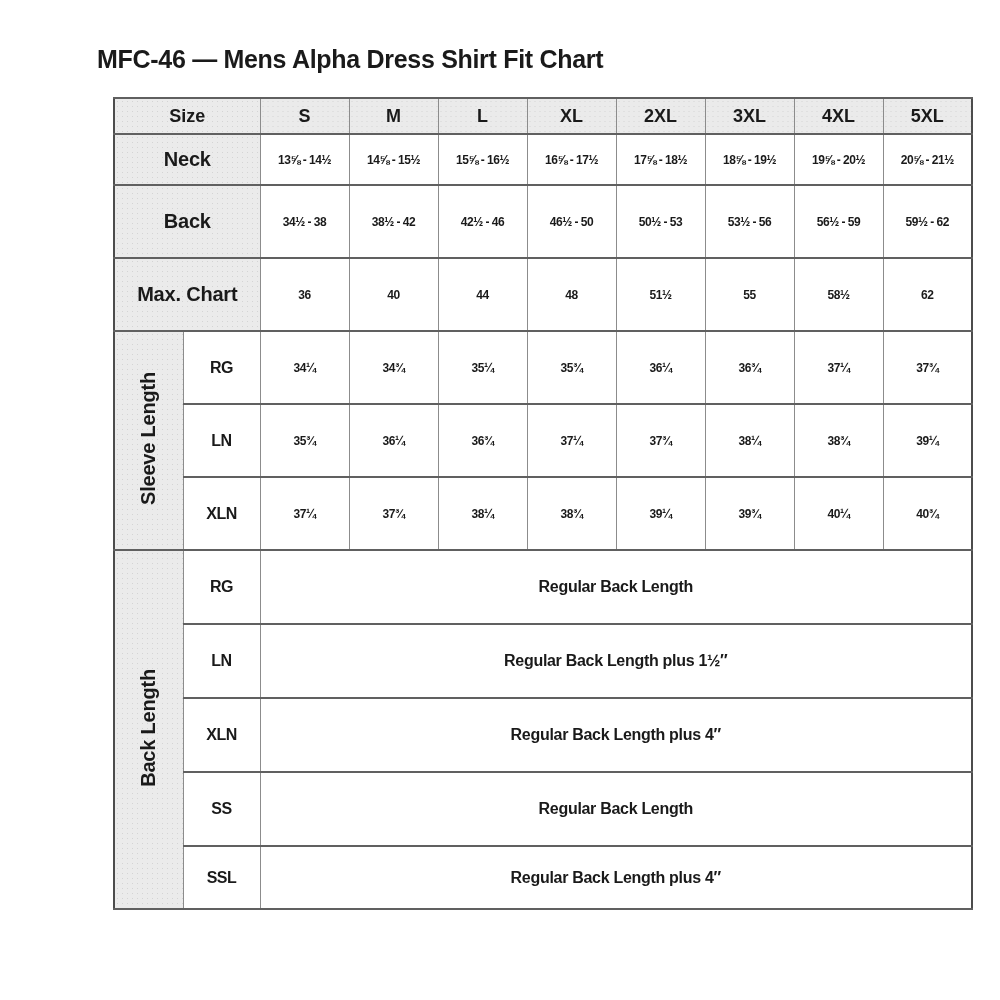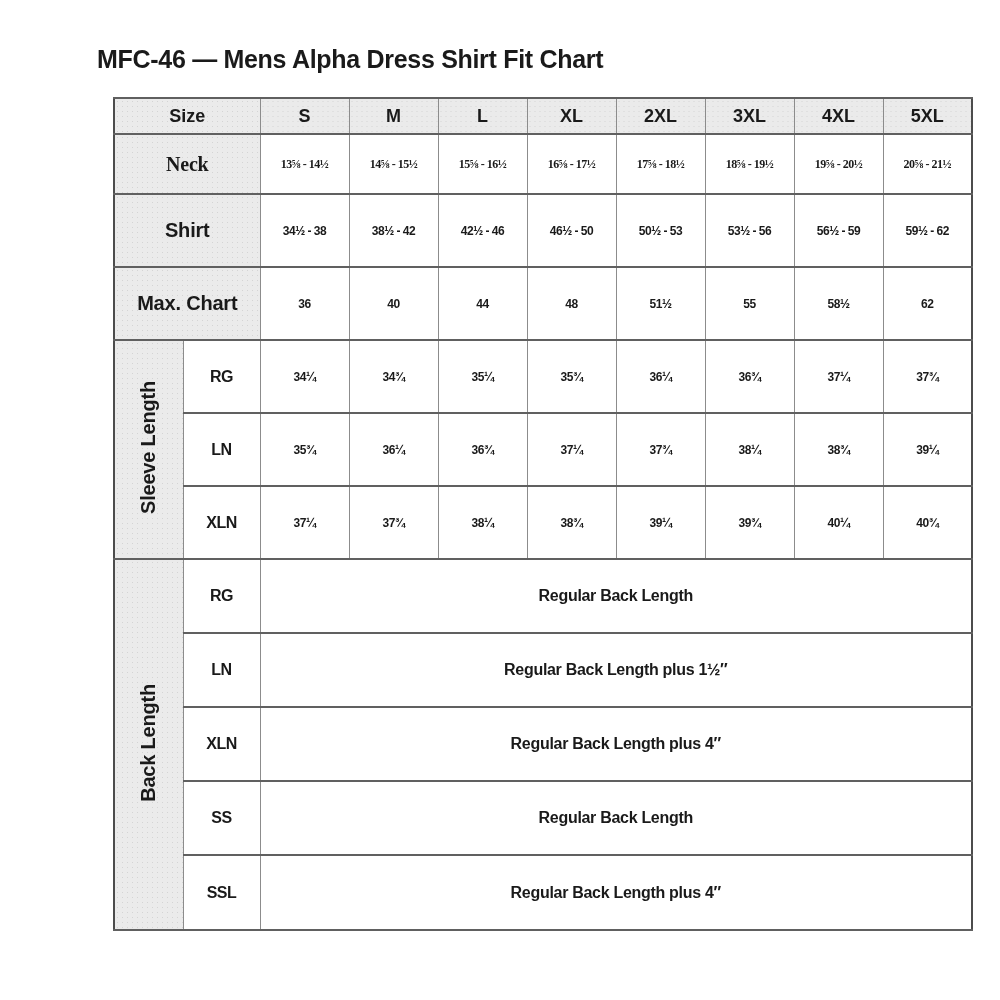--- a/index.html
+++ b/index.html
@@ -38,24 +38,24 @@
     text-align: center;
     vertical-align: middle;
     overflow: hidden;
   }
   .gray {
     background-color: #ebebeb;
     background-image: radial-gradient(circle, #d4d4d4 0.8px, rgba(0,0,0,0) 0.9px);
     background-size: 5px 5px;
   }
   tr.r-header   { height: 36px; }
-  tr.r-neck     { height: 60px; font-family: Liberation Serif, serif; }
+  tr.r-neck     { height: 51px; }
   tr.r-std      { height: 73px; }
   tr.r-back     { height: 74px; }
-  tr.r-back-last{ height: 75px; border-radius: 32px; }
+  tr.r-back-last{ height: 63px; border-radius: 32px; }
   .size-label, .header-cell {
     font-size: 18px;
     font-weight: bold;
   }
   .row-label {
     font-size: 20px;
     font-weight: bold;
     letter-spacing: -0.2px;
   }
   .sub-label {
@@ -123,21 +123,21 @@
     <td class="data-cell">14⅝ - 15½</td>
     <td class="data-cell">15⅝ - 16½</td>
     <td class="data-cell">16⅝ - 17½</td>
     <td class="data-cell">17⅝ - 18½</td>
     <td class="data-cell">18⅝ - 19½</td>
     <td class="data-cell">19⅝ - 20½</td>
     <td class="data-cell">20⅝ - 21½</td>
   </tr>
 
   <tr class="r-std">
-    <td colspan="2" class="gray row-label">Shirt</td>
+    <td colspan="2" class="gray row-label">Back</td>
     <td class="data-cell">34½ - 38</td>
     <td class="data-cell">38½ - 42</td>
     <td class="data-cell">42½ - 46</td>
     <td class="data-cell">46½ - 50</td>
     <td class="data-cell">50½ - 53</td>
     <td class="data-cell">53½ - 56</td>
     <td class="data-cell">56½ - 59</td>
     <td class="data-cell">59½ - 62</td>
   </tr>
 

